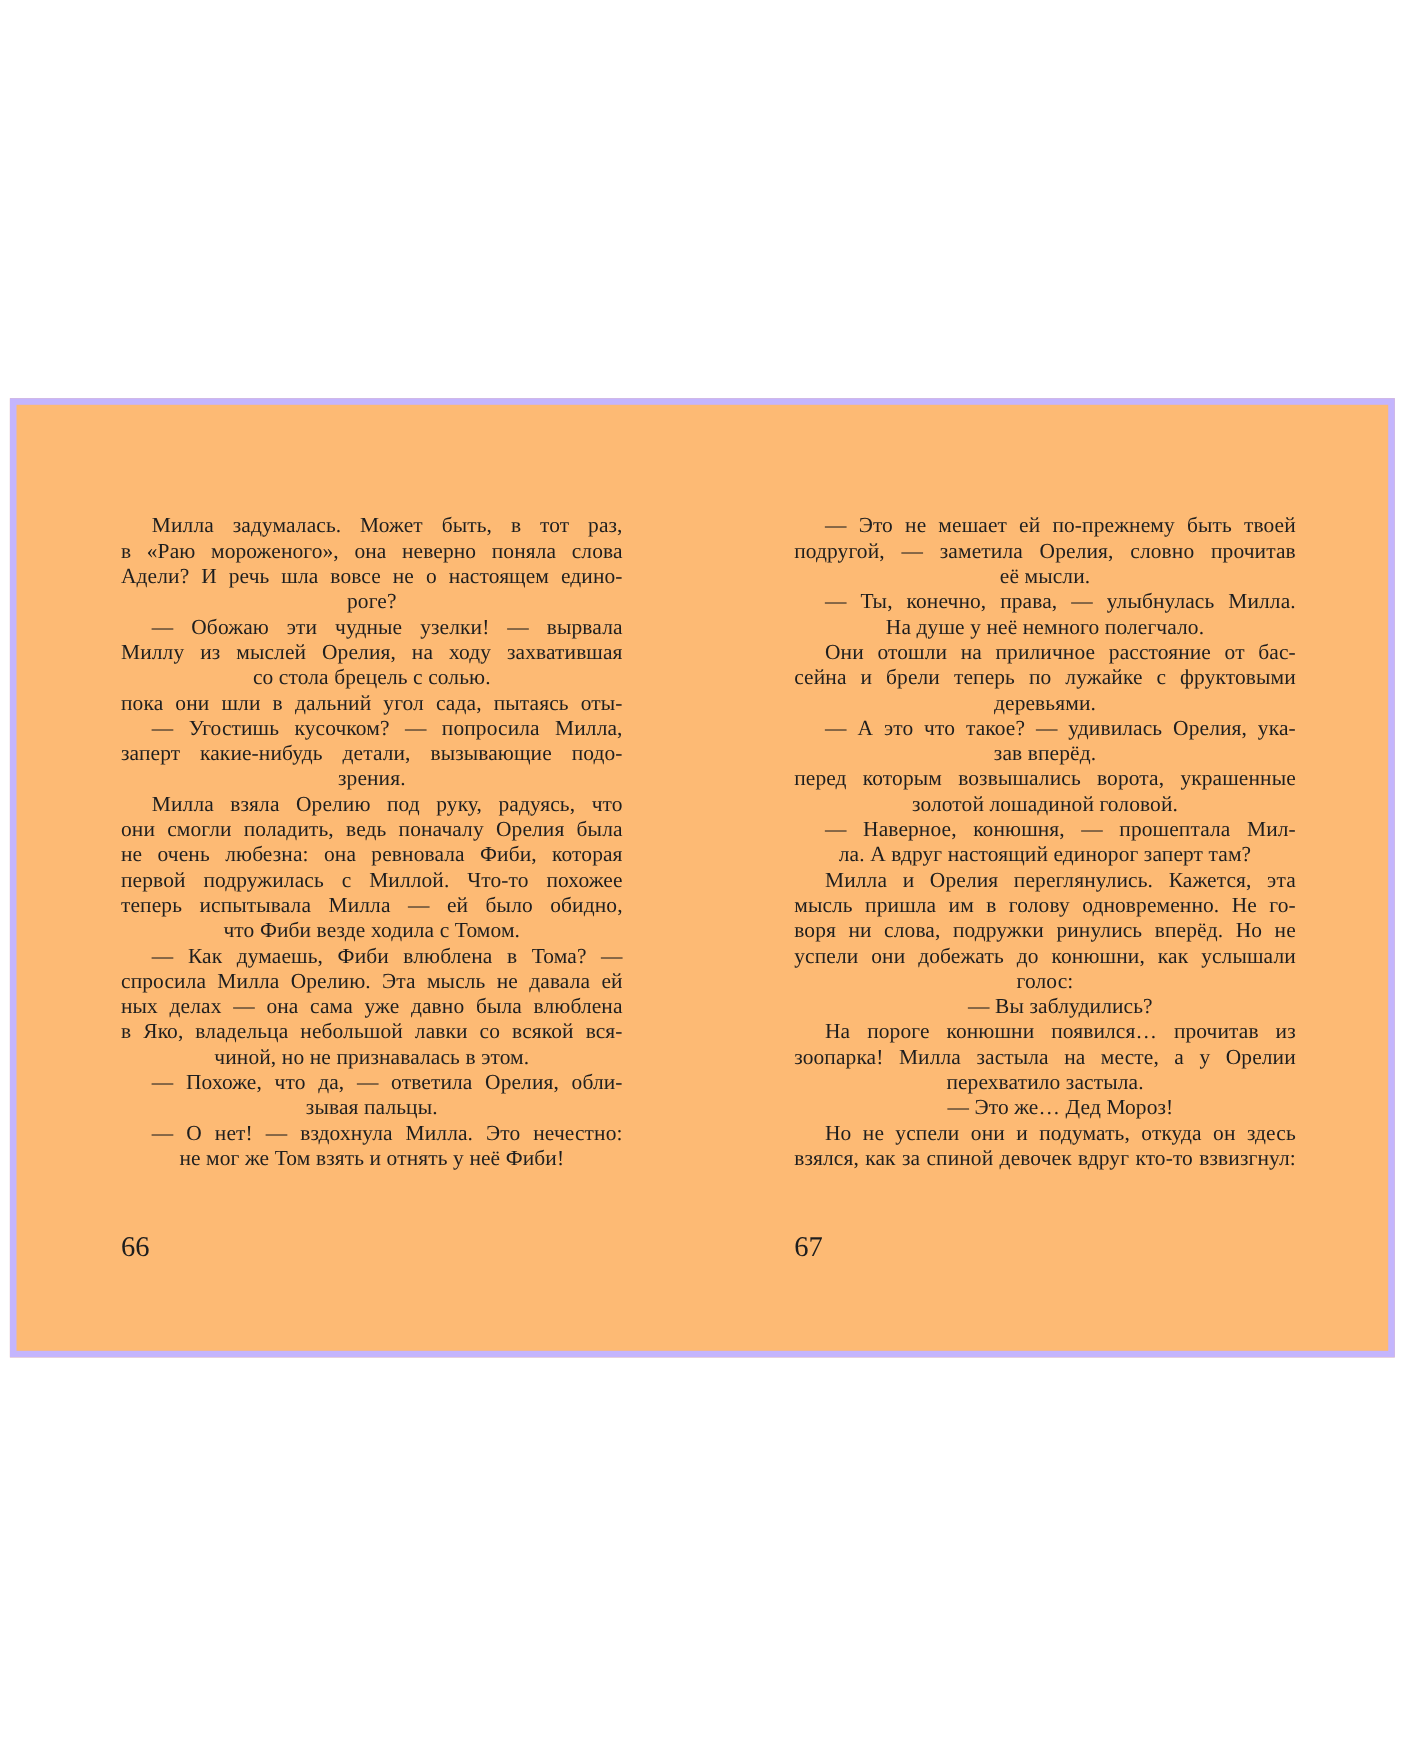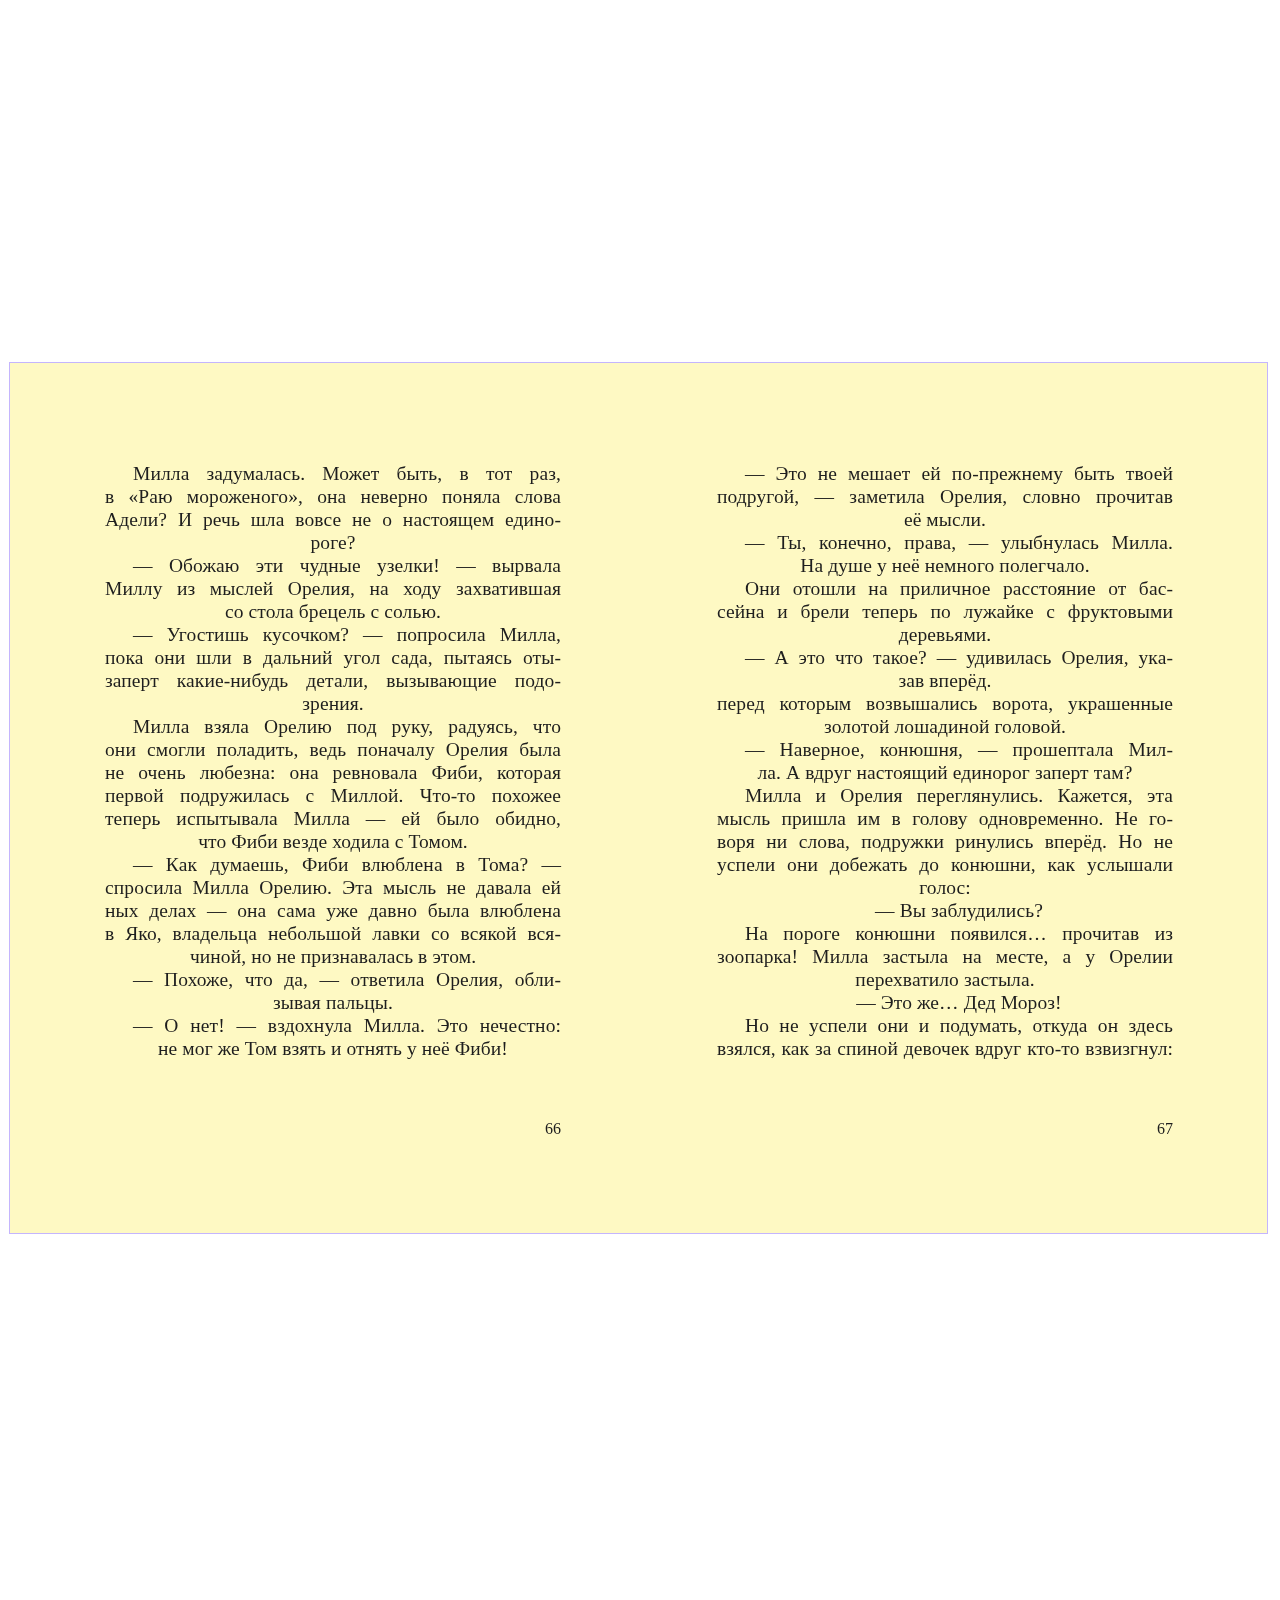--- a/index.html
+++ b/index.html
@@ -10,22 +10,22 @@
     font-family: "Liberation Serif", "DejaVu Serif", serif;
     color: #1e1e1e;
     overflow: hidden;
   }
   .spread {
     position: absolute;
     left: 9px;
     top: 362px;
     width: 1259px;
     height: 872px;
-    background: #fef9c3;
-    border: 1px solid #c4b5fd;
+    background: #fdba74;
+    border: 6px solid #c4b5fd;
   }
   .page {
     position: absolute;
     top: 99px;
     width: 456px;
   }
   .page-left  { left: 95px; }
   .page-right { left: 707px; }
   .text-column {
     width: 456px;
@@ -41,42 +41,42 @@
     text-align: justify;
     text-align-last: justify;
     text-justify: inter-word;
   }
   .line.indent {
     padding-left: 28px;
   }
   .page-number {
     margin-top: 57px;
     width: 456px;
-    text-align: right;
-    font-size: 16px;
+    text-align: left;
+    font-size: 26px;
     line-height: 23px;
     color: #1e1e1e;
   }
 </style>
 </head>
 <body>
 
 <div class="spread">
 
   <section class="page page-left">
     <div class="text-column">
         <div class="line indent just">Милла задумалась. Может быть, в тот раз,</div>
         <div class="line just">в «Раю мороженого», она неверно поняла слова</div>
         <div class="line just">Адели? И речь шла вовсе не о настоящем едино-</div>
         <div class="line">роге?</div>
         <div class="line indent just">— Обожаю эти чудные узелки! — вырвала</div>
         <div class="line just">Миллу из мыслей Орелия, на ходу захватившая</div>
         <div class="line">со стола брецель с солью.</div>
+        <div class="line just">пока они шли в дальний угол сада, пытаясь оты-</div>
         <div class="line indent just">— Угостишь кусочком? — попросила Милла,</div>
-        <div class="line just">пока они шли в дальний угол сада, пытаясь оты-</div>
         <div class="line just">заперт какие-нибудь детали, вызывающие подо-</div>
         <div class="line">зрения.</div>
         <div class="line indent just">Милла взяла Орелию под руку, радуясь, что</div>
         <div class="line just">они смогли поладить, ведь поначалу Орелия была</div>
         <div class="line just">не очень любезна: она ревновала Фиби, которая</div>
         <div class="line just">первой подружилась с Миллой. Что-то похожее</div>
         <div class="line just">теперь испытывала Милла — ей было обидно,</div>
         <div class="line">что Фиби везде ходила с Томом.</div>
         <div class="line indent just">— Как думаешь, Фиби влюблена в Тома? —</div>
         <div class="line just">спросила Милла Орелию. Эта мысль не давала ей</div>

